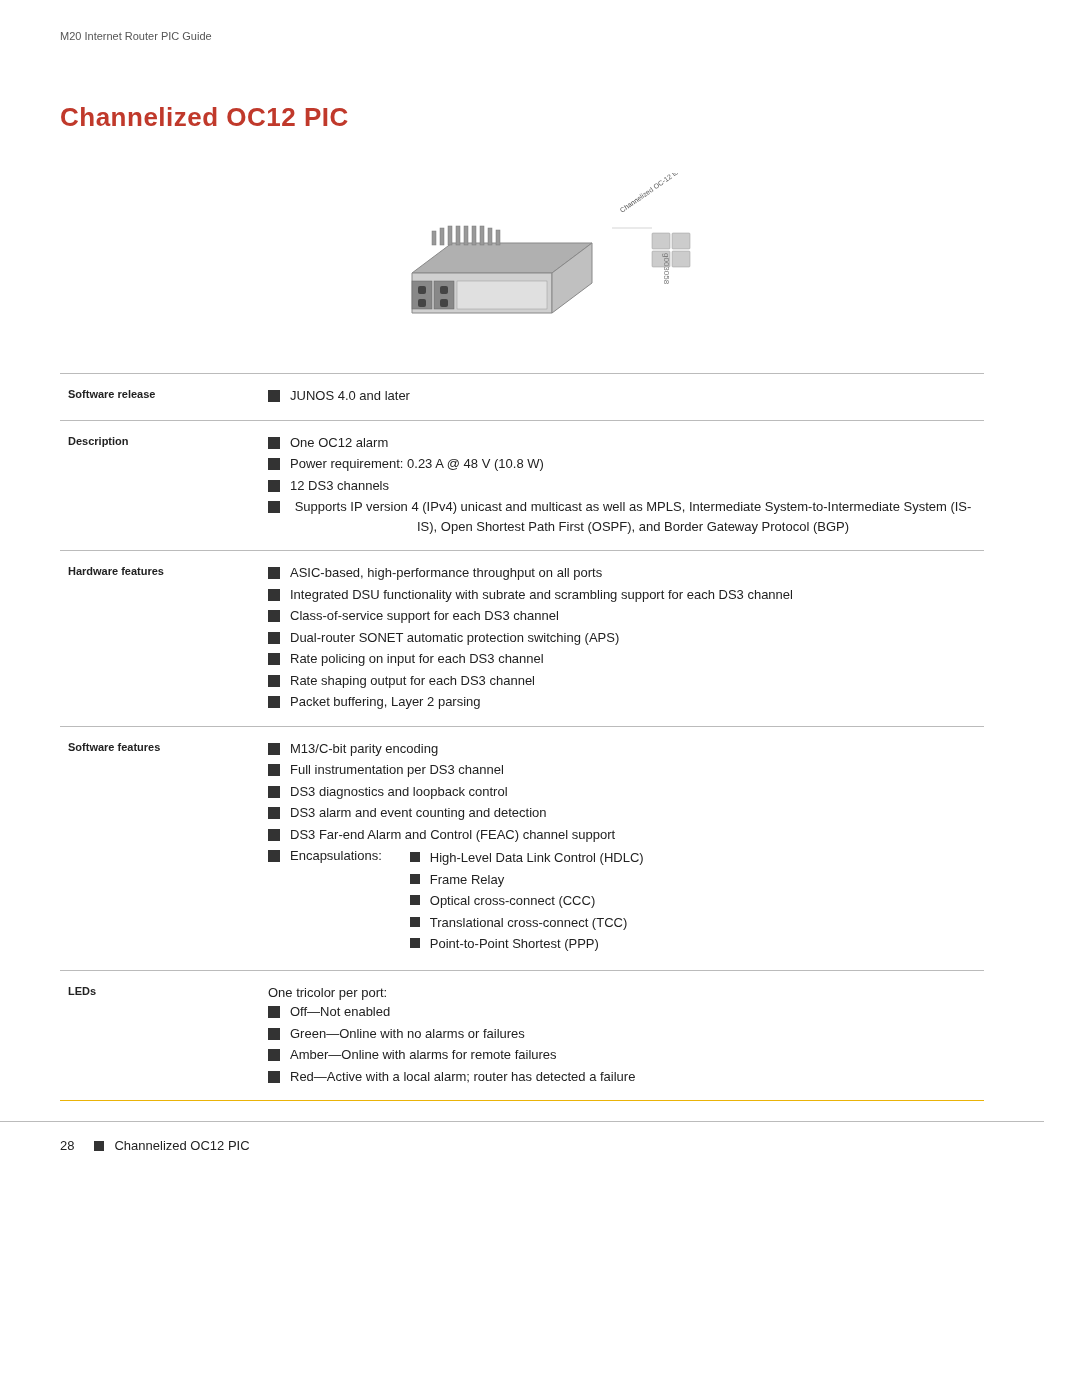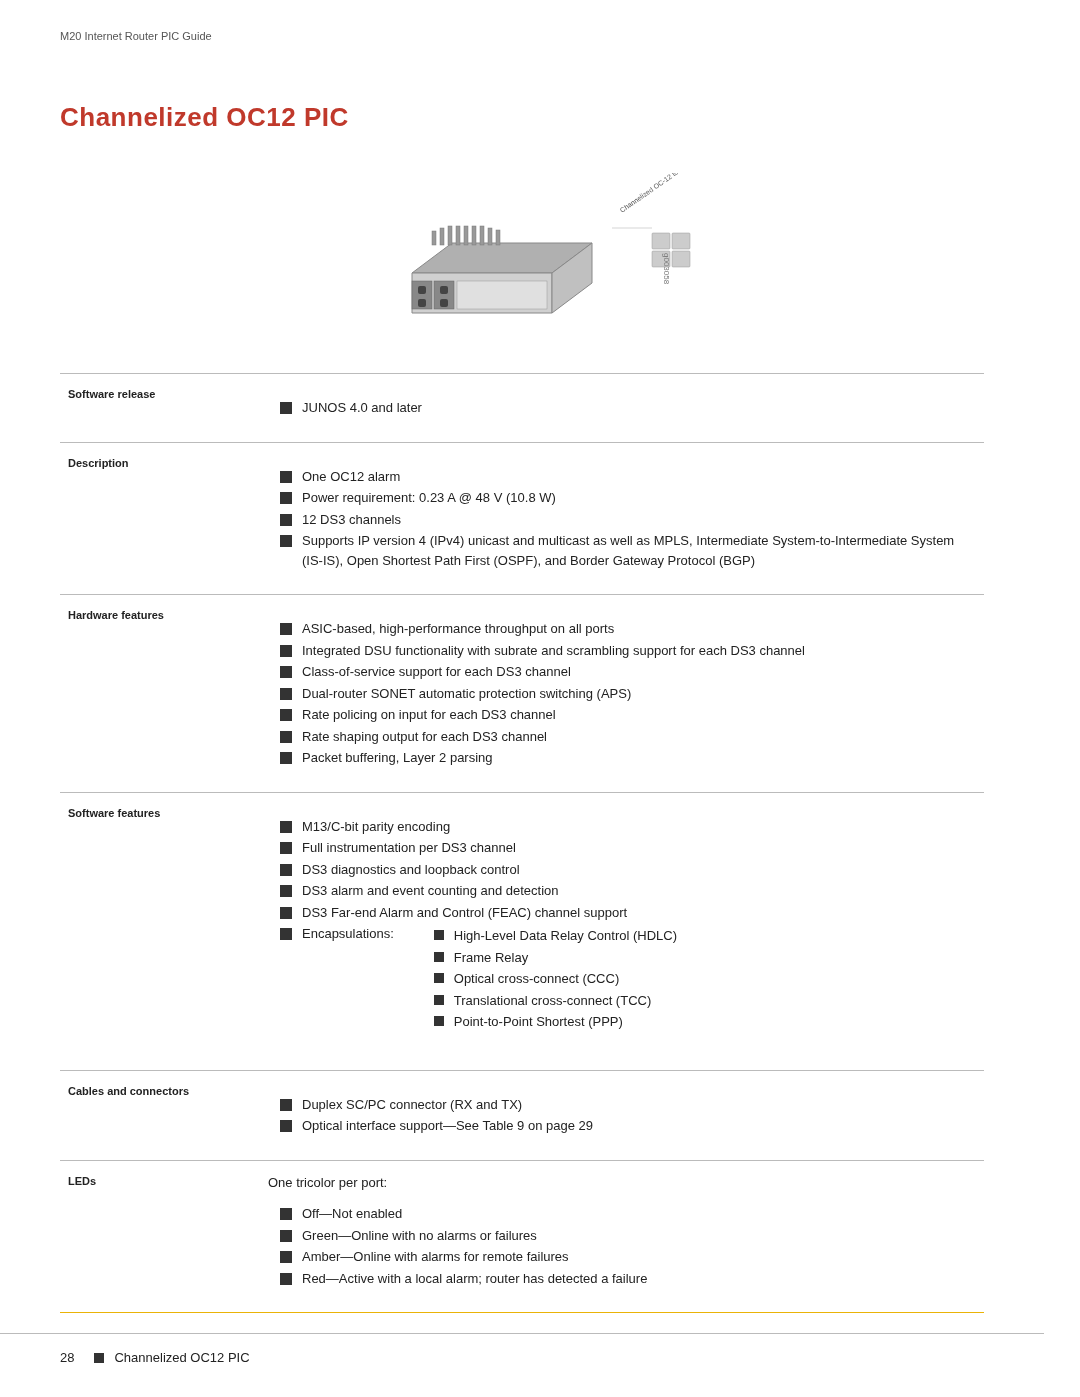--- a/index.html
+++ b/index.html
@@ -75,21 +75,22 @@
       font-size: 11px;
       padding-right: 20px;
       white-space: nowrap;
     }
     .content-cell {
       padding-left: 10px;
     }
     .bullet-list {
       list-style: none;
       padding: 0;
-      margin: 12px;
+      margin: 0;
+      text-align: center;
     }
     .bullet-list li {
       display: flex;
       align-items: flex-start;
       margin-bottom: 2px;
       line-height: 1.5;
     }
     .bullet-list li .bullet-icon {
       display: inline-block;
       width: 12px;
@@ -285,54 +286,39 @@
               <li>
                 <span class="bullet-icon"></span>
                 <span>DS3 Far-end Alarm and Control (FEAC) channel support</span>
               </li>
               <li>
                 <span class="bullet-icon"></span>
                 <span>Encapsulations:</span>
                 <ul class="bullet-list sub-list">
                   <li>
                     <span class="bullet-icon"></span>
-                    <span>High-Level Data Relay Control (HDLC)</span>
+                    <span>High-Level Data Link Control (HDLC)</span>
                   </li>
                   <li>
                     <span class="bullet-icon"></span>
                     <span>Frame Relay</span>
                   </li>
                   <li>
                     <span class="bullet-icon"></span>
                     <span>Optical cross-connect (CCC)</span>
                   </li>
                   <li>
                     <span class="bullet-icon"></span>
                     <span>Translational cross-connect (TCC)</span>
                   </li>
                   <li>
                     <span class="bullet-icon"></span>
                     <span>Point-to-Point Shortest (PPP)</span>
                   </li>
                 </ul>
-              </li>
-            </ul>
-          </td>
-        </tr>
-        <tr>
-          <td class="label-cell">Cables and connectors</td>
-          <td class="content-cell">
-            <ul class="bullet-list">
-              <li>
-                <span class="bullet-icon"></span>
-                <span>Duplex SC/PC connector (RX and TX)</span>
-              </li>
-              <li>
-                <span class="bullet-icon"></span>
-                <span>Optical interface support—See Table 9 on page 29</span>
               </li>
             </ul>
           </td>
         </tr>
         <tr>
           <td class="label-cell">LEDs</td>
           <td class="content-cell">
             <div style="">One tricolor per port:</div>
             <ul class="bullet-list">
               <li>

